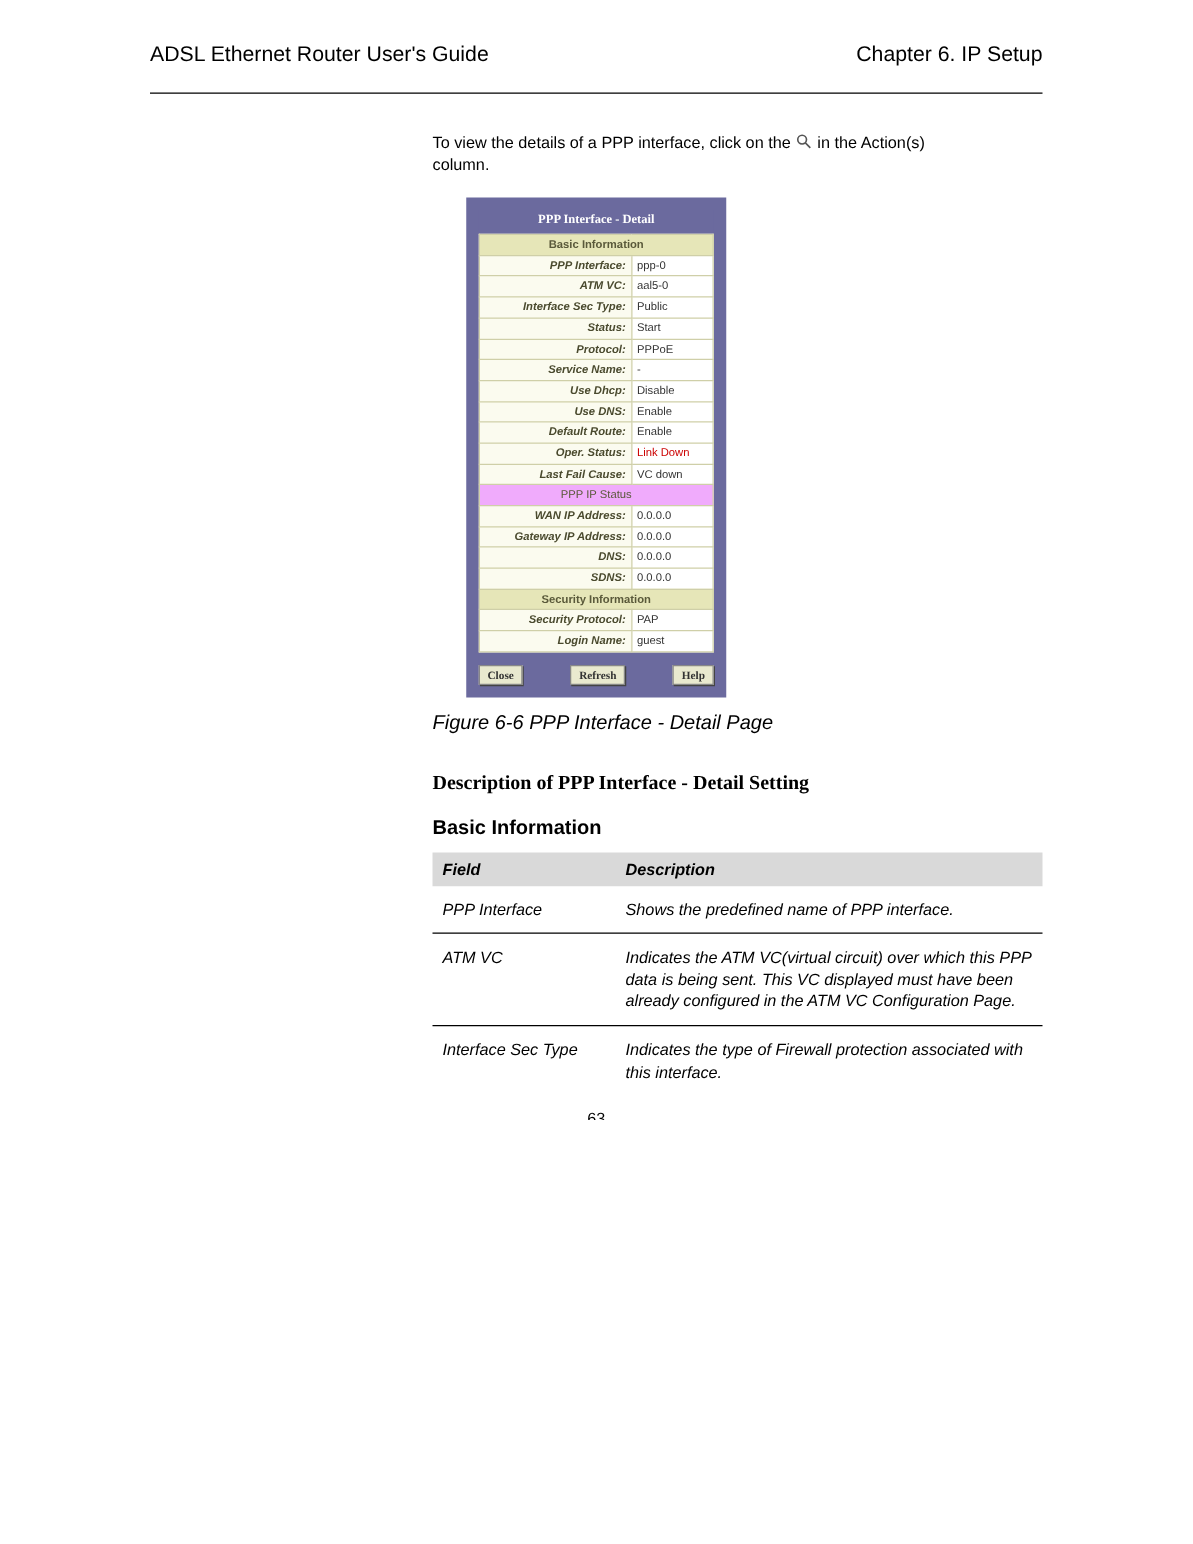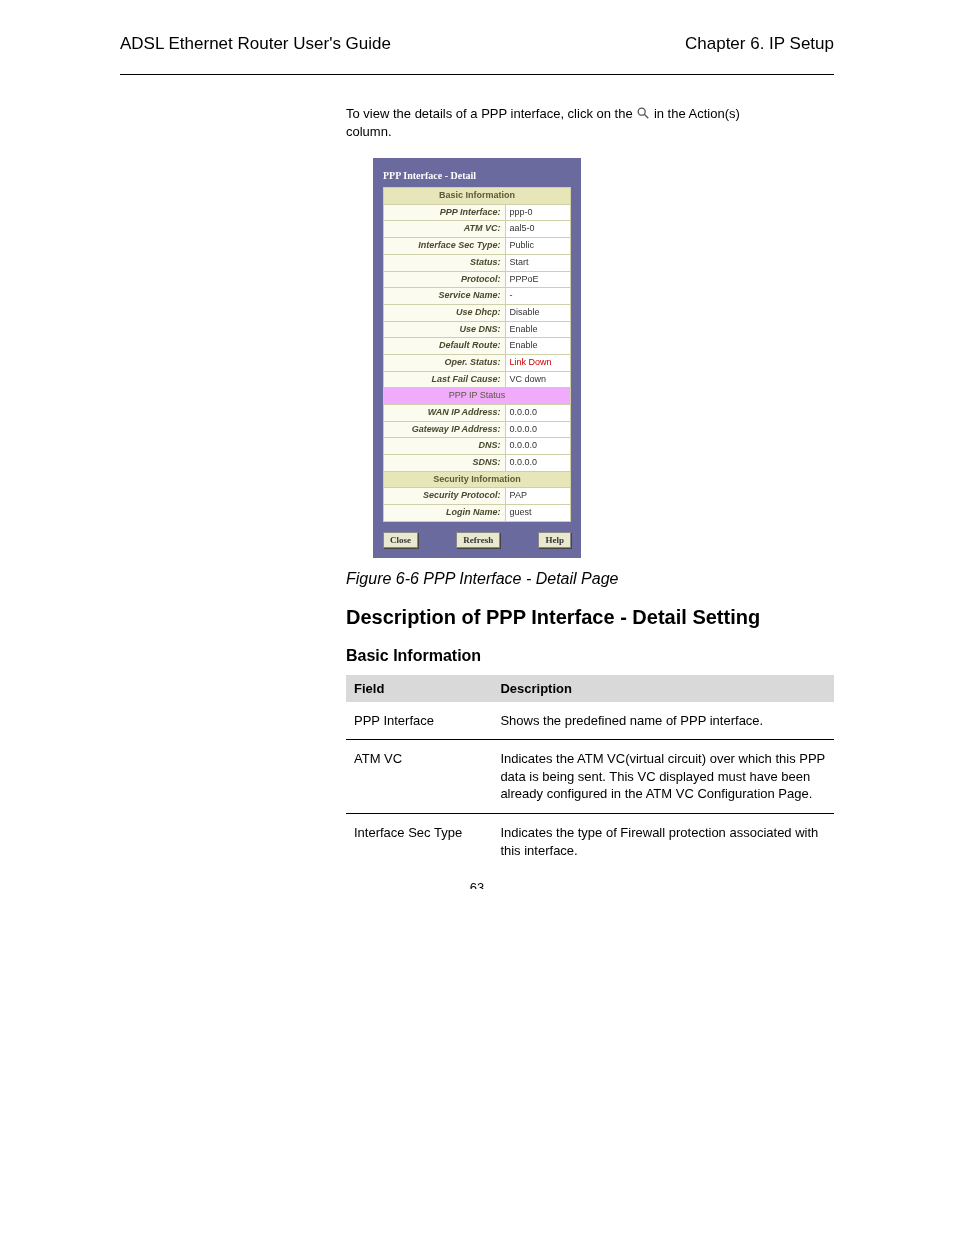--- a/index.html
+++ b/index.html
@@ -44,20 +44,21 @@
     margin: 18px auto 0 auto;
     background: #6b6a9e;
     padding: 10px;
     box-sizing: content-box;
   }
   .panel-inner {
     background: #6b6a9e;
   }
   .panel-title {
     color: #fff;
+    text-align: center;
     font-weight: bold;
     font-size: 10px;
     padding: 2px 0 6px 0;
     font-family: Georgia, "Times New Roman", serif;
   }
   table.detail {
     border-collapse: collapse;
     width: 100%;
     background: #fff;
     font-size: 9px;
@@ -107,32 +108,34 @@
     padding: 2px 6px;
     box-shadow: 1px 1px 0 #444;
   }
   .fig-caption {
     margin: 12px 120px 0 346px;
     font-size: 16px;
     font-style: italic;
   }
 
   .section-title {
-    margin: 18px 120px 0 346px;
-    font-size: 20px;
-    font-weight: bold;
+    margin: 30px 120px 0 346px;
+    font-size: 16px;
+    font-weight: bold;
+    font-family: Liberation Serif, serif;
   }
   .sub-title-big {
     margin: 18px 120px 0 346px;
     font-size: 16px;
     font-weight: bold;
   }
 
   .def-table-wrap {
     margin: 10px 120px 0 346px;
+    font-style: italic;
   }
   table.deftable {
     width: 100%;
     border-collapse: collapse;
     font-size: 13px;
   }
   table.deftable thead td {
     background: #d9d9d9;
     font-weight: bold;
     padding: 6px 8px;

